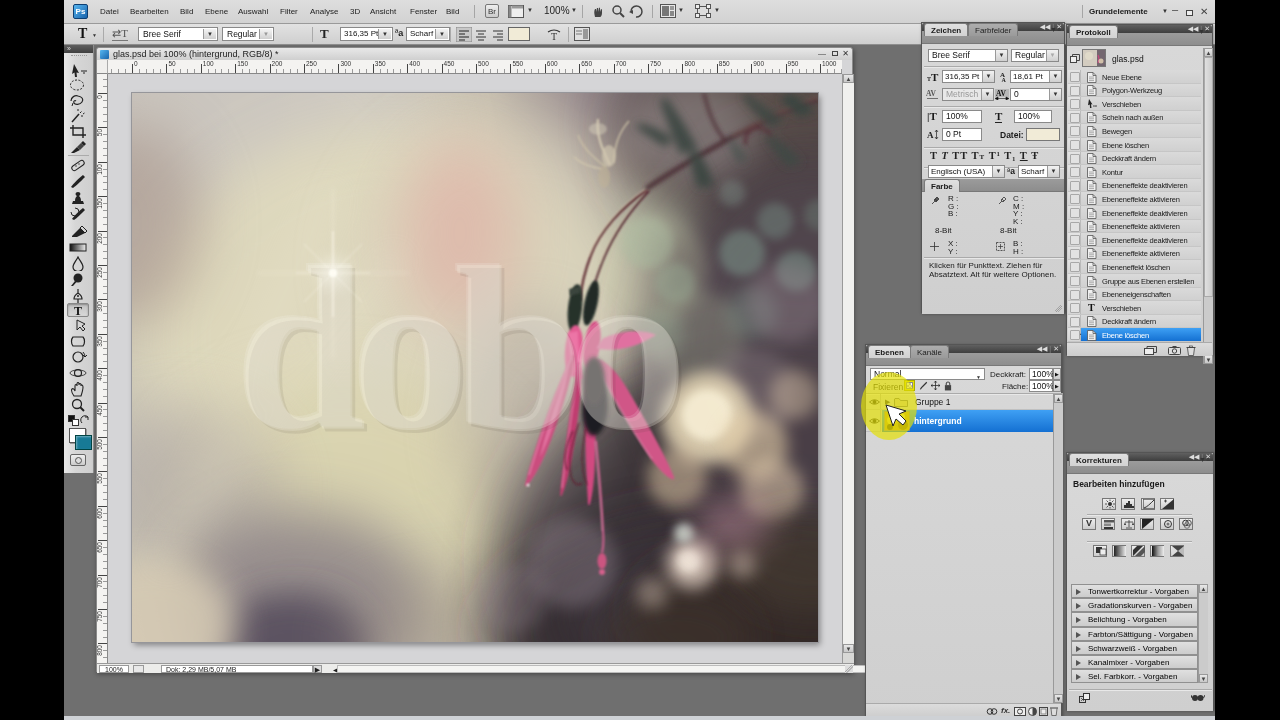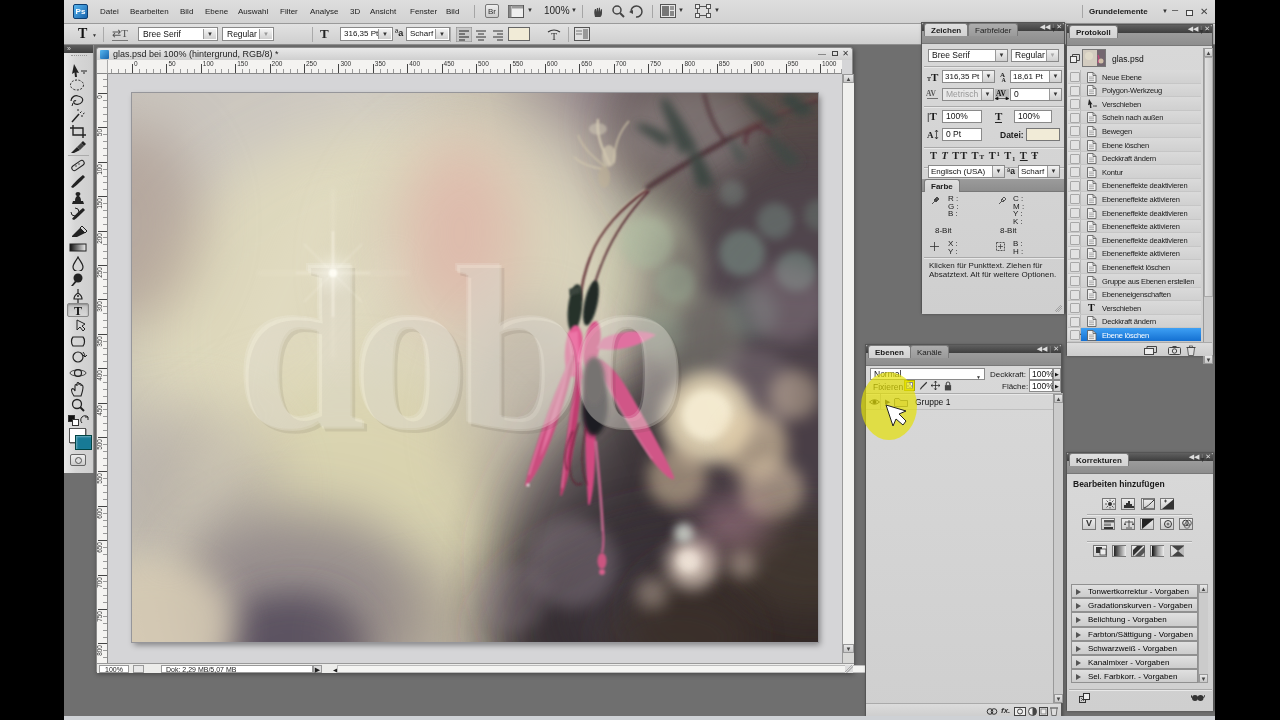--- a/index.html
+++ b/index.html
@@ -888,20 +888,39 @@
                 <circle cx="5.5" cy="4" r="2" fill="#222"></circle>
               </svg>
             </div>
         <span style="position:absolute;left:19px;top:4px;font-size:7px;color:#333">▶</span>
         <svg style="position:absolute;left:28px;top:3px" width="14" height="10" viewBox="0 0 14 10">
               <path d="M0.5 2 L0.5 9.5 L13.5 9.5 L13.5 3.5 L6.5 3.5 L5 1.5 L1 1.5 Z" fill="#d0c8a8" stroke="#555" stroke-width="0.8"></path>
             </svg>
         <span style="position:absolute;left:49px;top:3px;font-size:8.5px;color:#111">Gruppe 1</span>
       </div>
 
+      <div style="position:absolute;left:0;top:44px;width:187px;height:22px">
+        <div style="position:absolute;left:0;top:0;width:15px;height:100%;border-right:1px solid #b5b5b5;border-bottom:1px solid #c0c0c0">
+              <svg style="position:absolute;left:3px;top:7px" width="11" height="8" viewBox="0 0 11 8">
+                <path d="M0.5 4 Q5.5 -0.5 10.5 4 Q5.5 8.5 0.5 4 Z" fill="none" stroke="#222" stroke-width="0.9"></path>
+                <circle cx="5.5" cy="4" r="2" fill="#222"></circle>
+              </svg>
+            </div>
+        <div style="position:absolute;left:16px;top:0;width:171px;height:22px;background:linear-gradient(#3fa0f4,#1470d2)"></div>
+        <div style="position:absolute;left:3px;top:1px;width:26px;height:20px;background:#fff;border:1px solid #888;left:18px">
+          <svg width="24" height="18" style="position:absolute;left:0px;top:0px">
+                <rect width="24" height="18" fill="#c8a020"></rect>
+                <circle cx="7" cy="8" r="5" fill="#e8d042"></circle>
+                <circle cx="16" cy="5" r="4" fill="#f0e068"></circle>
+                <circle cx="18" cy="13" r="5" fill="#806018"></circle>
+                <circle cx="5" cy="15" r="3" fill="#504010"></circle>
+              </svg>
+        </div>
+        <span style="position:absolute;left:48px;top:6px;font-size:8.5px;font-weight:bold;color:#fff">hintergrund</span>
+      </div>
 
       <div class="scroll" style="left:187px;top:28px;height:309px;background:#cbcbcb">
         <div class="sarr" style="top:0">▲</div>
         <div class="sarr" style="bottom:0">▼</div>
       </div>
 
       <svg style="position:absolute;left:-6px;top:3px" width="70" height="76" viewBox="0 0 70 76">
             <ellipse cx="29" cy="37" rx="28" ry="34" fill="#e4e000" opacity="0.68"></ellipse>
             <path d="M26 36 L33 57 L36 50 L43 56 L46 52 L39 45 L46 42 Z" fill="#fff" stroke="#222" stroke-width="1"></path>
           </svg>

